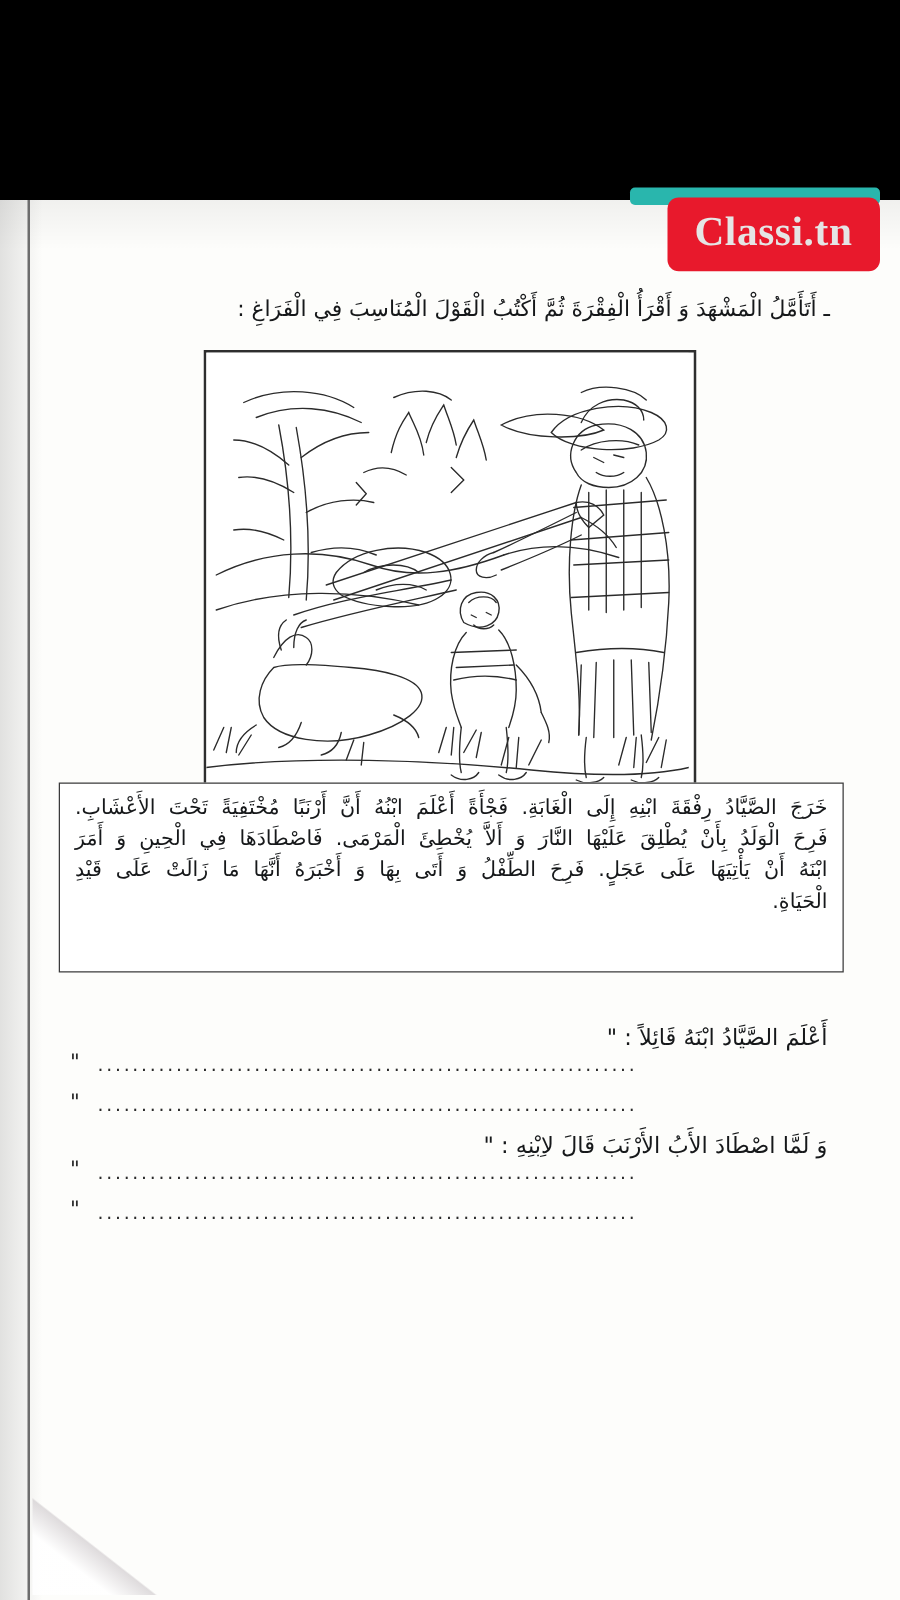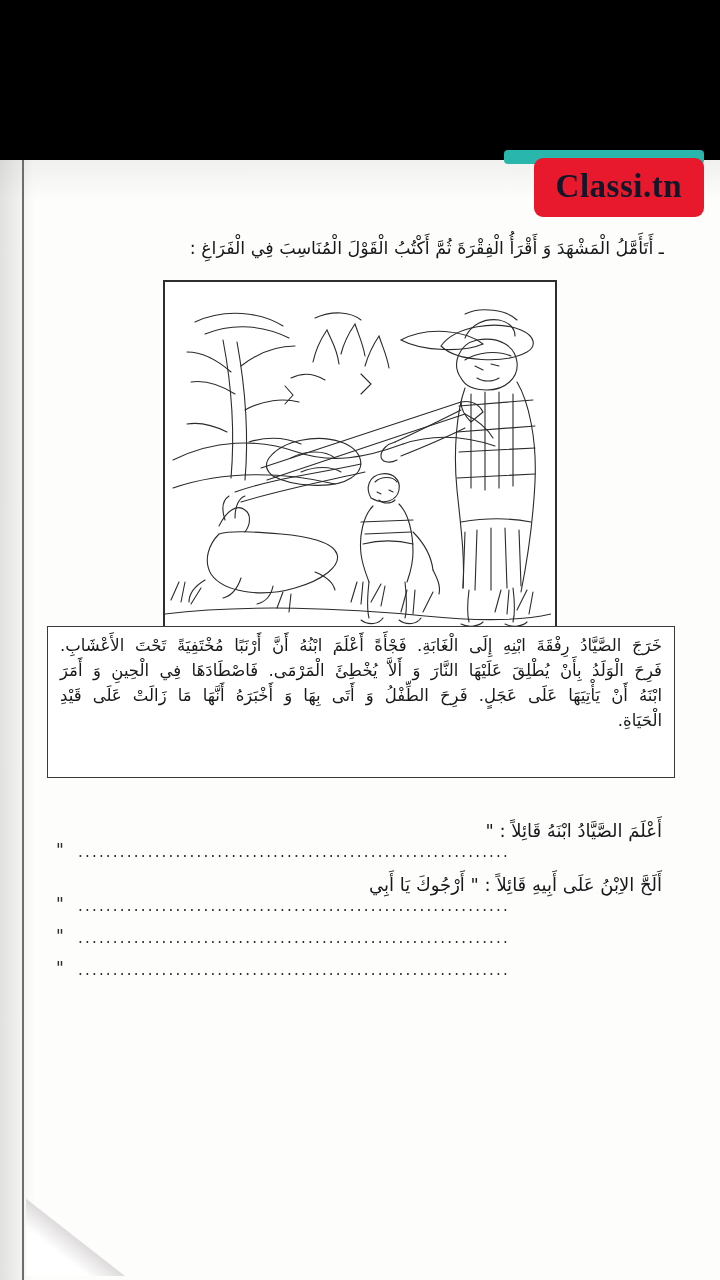--- a/index.html
+++ b/index.html
@@ -61,21 +61,21 @@
     background: linear-gradient(218deg, rgba(255,255,255,0) 55%, rgba(198,192,196,0.55) 56%, rgba(255,255,255,0.9) 72%);
     pointer-events: none;
   }
 
   
   #badge {
     position: absolute;
     right: 16px;
     top: 158px;
     background: #e8192c;
-    color: #0f172a;
+    color: #e5e5e5;
     font-family: "Liberation Serif", serif;
     font-weight: bold;
     font-size: 33px;
     letter-spacing: 0.5px;
     padding: 12px 22px 14px 22px;
     border-radius: 9px;
     z-index: 40;
     line-height: 1;
   }
   #badge-teal {
@@ -302,37 +302,37 @@
 
     <div class="q">
       <div class="q-line ar">أَعْلَمَ الصَّيَّادُ ابْنَهُ قَائِلاً : "</div>
       <div class="dots">
         <span class="closequote">"</span>
         <span>..............................................................</span>
       </div>
     </div>
 
     <div class="q">
-      <div class="q-line ar">أَلَحَّ الاِبْنُ عَلَى أَبِيهِ قَائِلاً : " أَرْجُوكَ يَا أَبِي</div>
+      <div class="dots">
+        <span class="closequote">"</span>
+        <span>..............................................................</span>
+      </div>
+    </div>
+
+    <div class="q">
+      <div class="q-line ar">وَ لَمَّا اصْطَادَ الأَبُ الأَرْنَبَ قَالَ لاِبْنِهِ : "</div>
       <div class="dots">
         <span class="closequote">"</span>
         <span>..............................................................</span>
       </div>
     </div>
 
     <div class="q">
       <div class="dots">
         <span class="closequote">"</span>
         <span>..............................................................</span>
       </div>
     </div>
 
-    <div class="q">
-      <div class="dots">
-        <span class="closequote">"</span>
-        <span>..............................................................</span>
-      </div>
-    </div>
-
   </div>
 
   <div class="corner-fold"></div>
 </div>
 
 </body></html>

